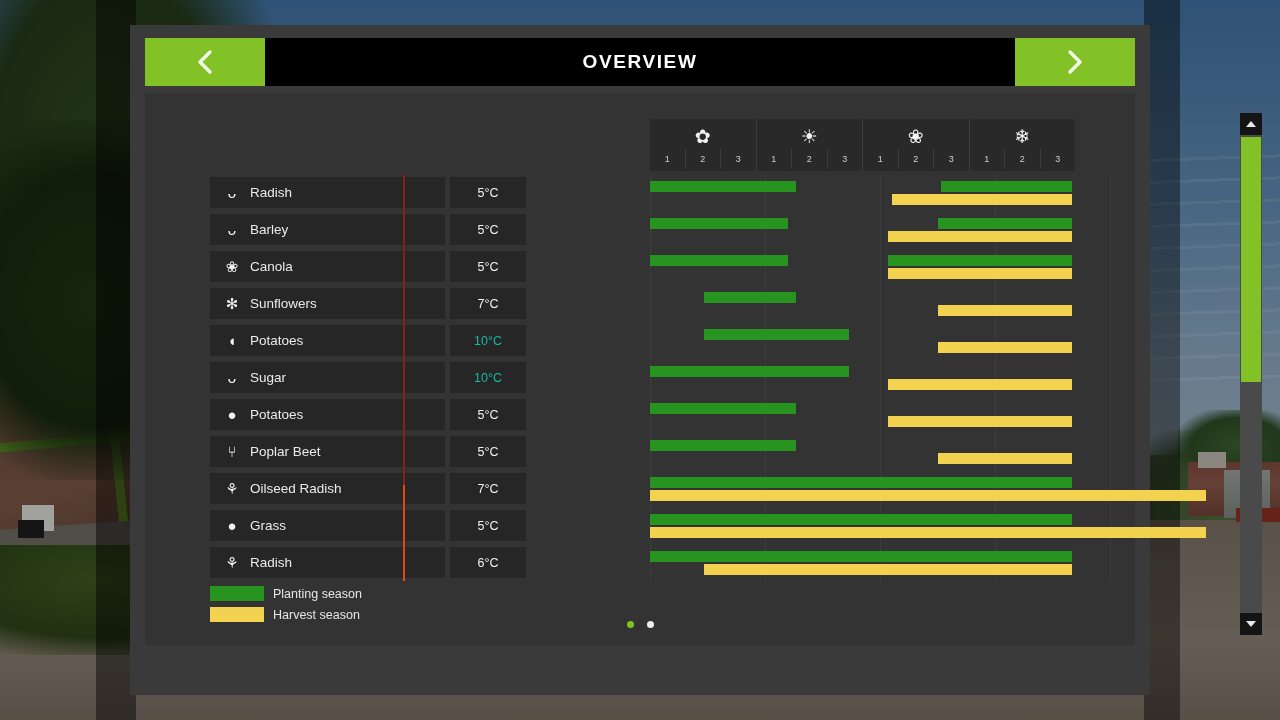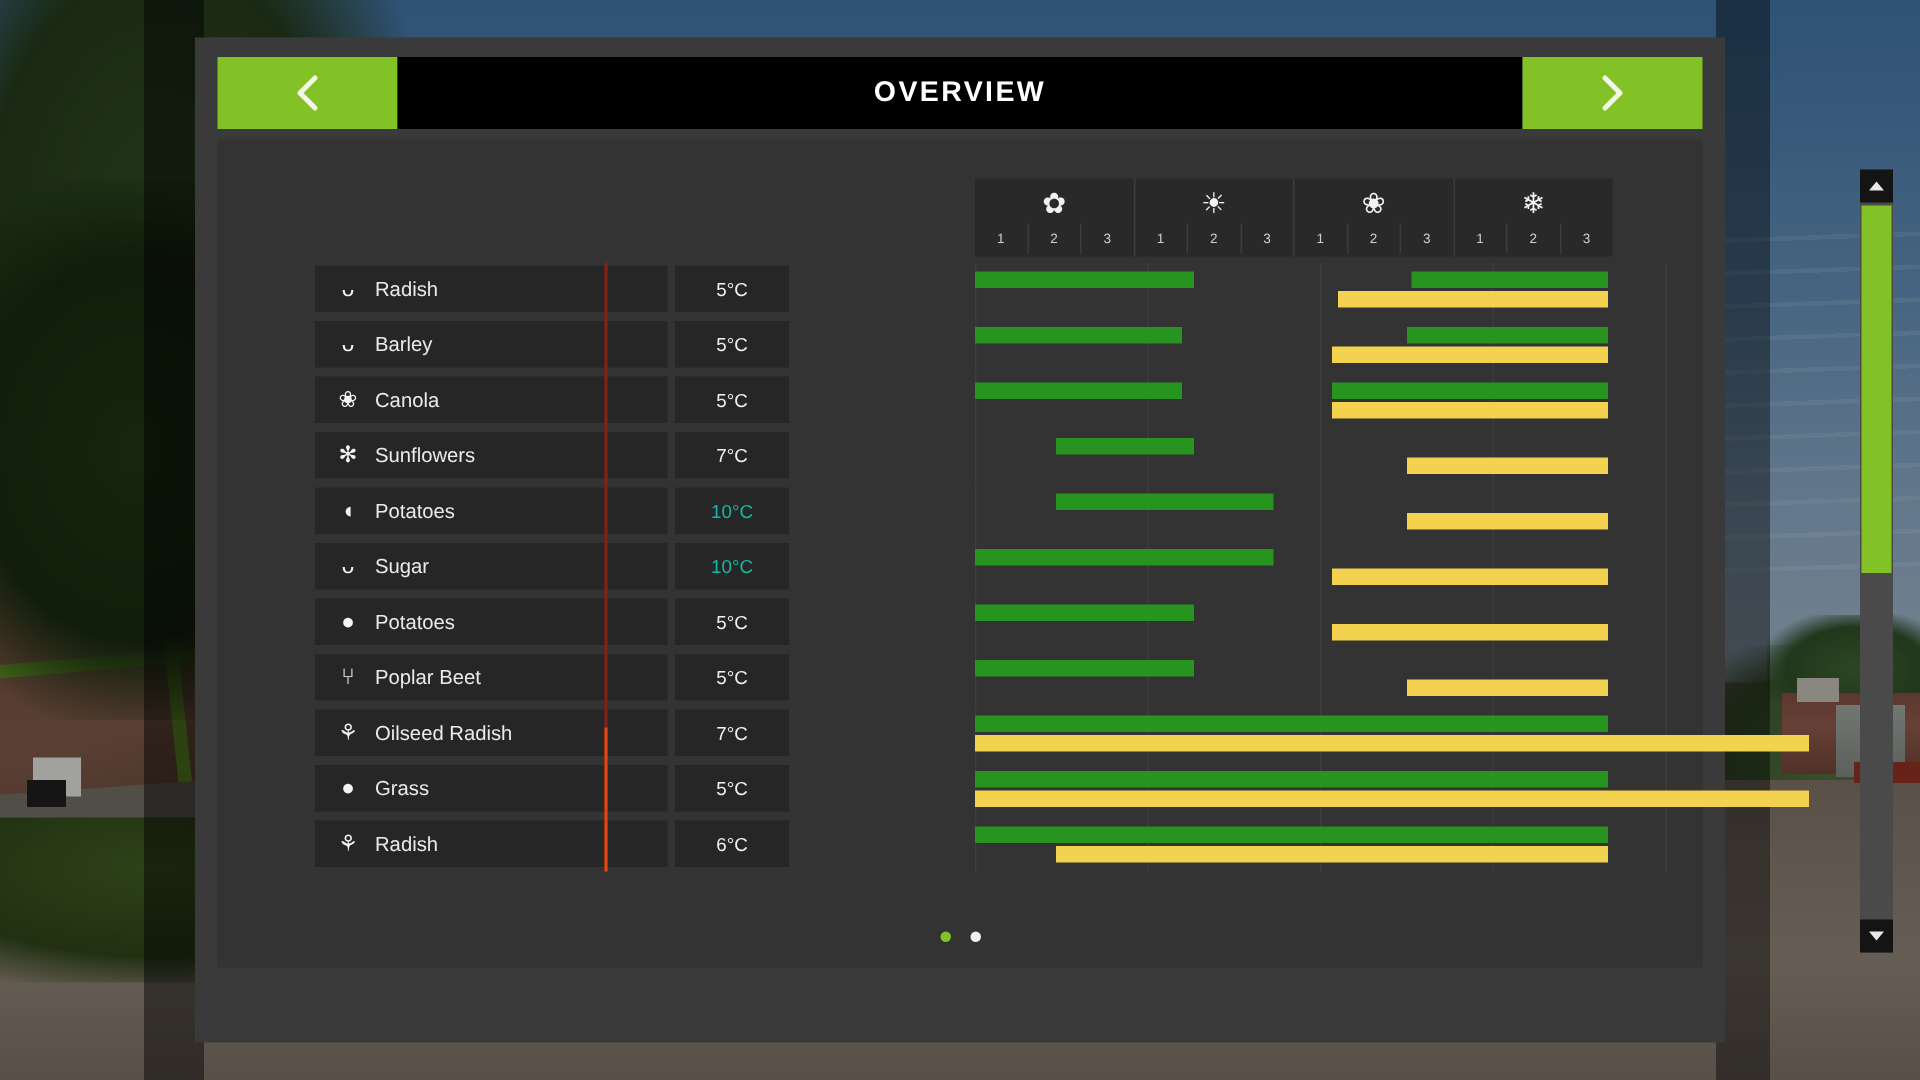--- a/index.html
+++ b/index.html
@@ -459,20 +459,30 @@
             <div class="gridline" style="left: 115px;"></div>
             <div class="gridline" style="left: 230px;"></div>
             <div class="gridline" style="left: 345px;"></div>
             <div class="gridline" style="left: 460px;"></div>
             <div class="bar bar-plant" style="left: 0px; width: 421.667px; top: 6px;"></div>
             <div class="bar bar-harv" style="left: 53.6667px; width: 368px; top: 19px;"></div>
           </div>
         </div>
       </div>
 
+    <div class="legend" id="legend">
+        <div class="leg-row">
+          <span class="leg-swatch" style="background: rgb(39, 148, 31);"></span>
+          <span class="leg-label">Planting season</span>
+        </div>
+        <div class="leg-row">
+          <span class="leg-swatch" style="background: rgb(242, 210, 79);"></span>
+          <span class="leg-label">Harvest season</span>
+        </div>
+      </div>
   </div>
 
   <div class="scrollbar">
     <div class="sb-arrow sb-up">
       <span class="tri tri-up"></span>
     </div>
     <div class="sb-thumb"></div>
     <div class="sb-arrow sb-dn">
       <span class="tri tri-dn"></span>
     </div>

